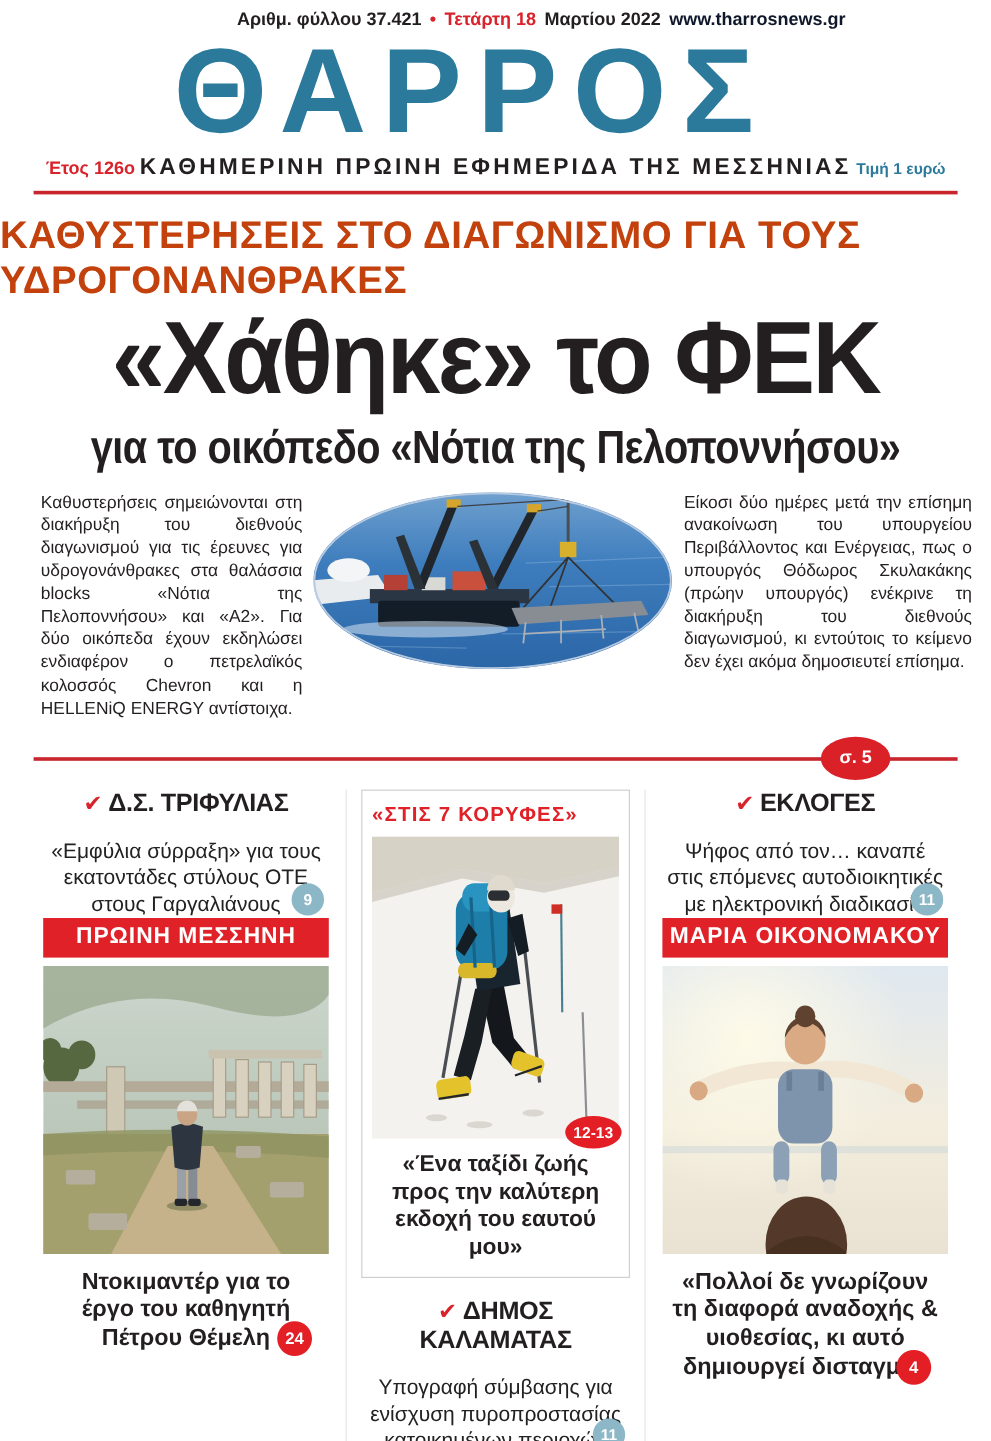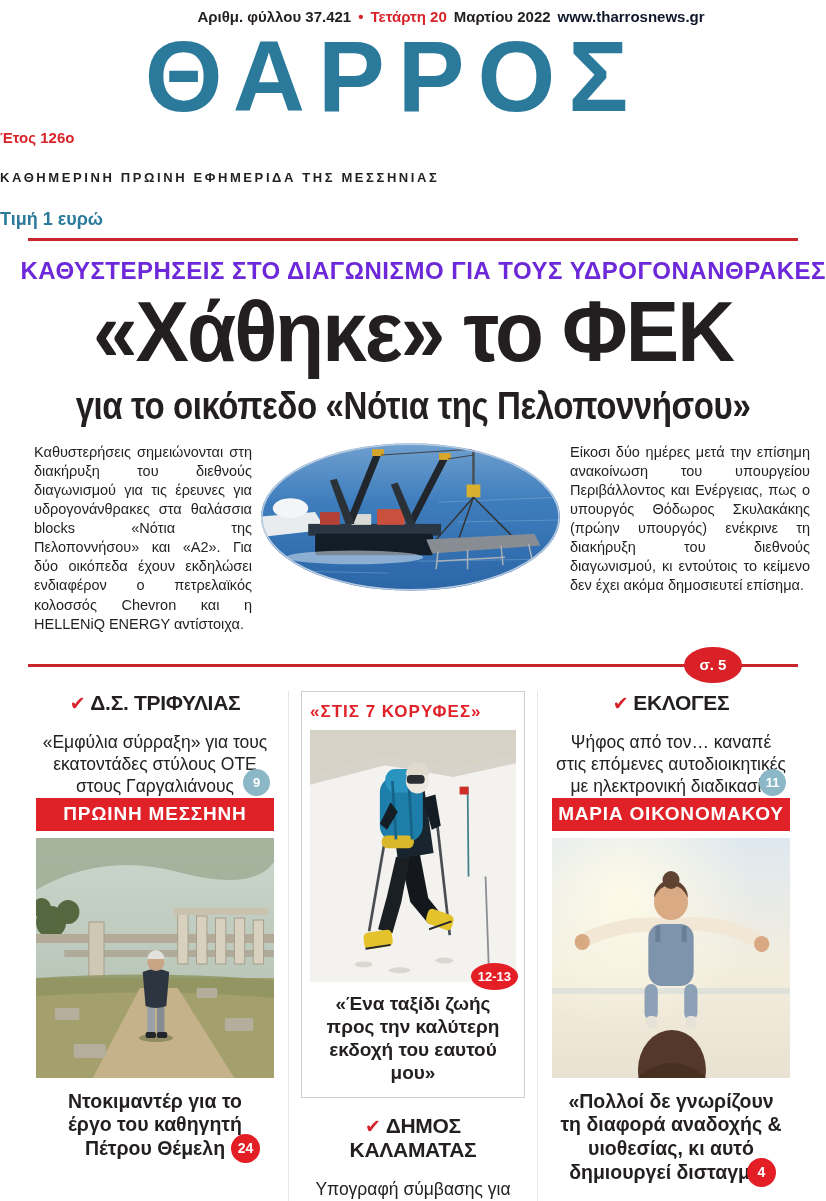--- a/index.html
+++ b/index.html
@@ -17,32 +17,31 @@
     display:flex; justify-content:center; gap:7px; align-items:baseline;
     font-size:15px; font-weight:bold; transform:translateX(38px);
   }
   .issue-line a { text-decoration:none; color:#0f172a; }
   .masthead {
     text-align:center; color:#2b7a9c; font-size:100px; line-height:1.02;
     font-weight:bold; letter-spacing:13px; transform:translateX(-20px);
     white-space:nowrap;
   }
   .subtitle-row {
-    display:flex; justify-content:center; align-items:baseline; gap:24px;
+    display:flex; justify-content:center; align-items:baseline; gap:4px;
     margin-top:2px;
-    flex-direction:column;
   }
   .year { font-size:15px; font-weight:bold; }
-  .subtitle { font-size:13px; font-weight:bold; letter-spacing:2.6px; }
-  .price { font-size:18px; font-weight:bold; }
+  .subtitle { font-size:19px; font-weight:bold; letter-spacing:2.6px; }
+  .price { font-size:13px; font-weight:bold; }
   .rule-red { height:3px; background:#c8262c; margin:8px 28px 0; }
 
   
   .kicker {
-    text-align:right; color:#6d28d9; font-weight:bold; font-size:24px;
+    text-align:left; color:#c2410c; font-weight:bold; font-size:32px;
     letter-spacing:0.5px; margin-top:16px;
   }
   .headline {
     text-align:center; font-weight:bold; font-size:80px; letter-spacing:-2px;
     line-height:1.02; transform:scaleY(1.07); margin-top:6px; white-space:nowrap;
   }
   .subheadline {
     text-align:center; font-weight:bold; font-size:36px; letter-spacing:-0.5px;
     transform:scale(0.92,1.08); margin-top:12px; white-space:nowrap;
   }
@@ -123,21 +122,21 @@
     padding:15px 14px 15px 28px; letter-spacing:-0.2px;
   }
 </style>
 </head>
 <body>
 
 <header>
   <div class="issue-line">
     <span>Αριθμ. φύλλου 37.421</span>
     <span class="red">•</span>
-    <span class="red">Τετάρτη 20</span>
+    <span class="red">Τετάρτη 18</span>
     <span>Μαρτίου 2022</span>
     <a href="#">www.tharrosnews.gr</a>
   </div>
   <h1 class="masthead">ΘΑΡΡΟΣ</h1>
   <div class="subtitle-row">
     <span class="year red">Έτος 126ο</span>
     <span class="subtitle">ΚΑΘΗΜΕΡΙΝΗ ΠΡΩΙΝΗ ΕΦΗΜΕΡΙΔΑ ΤΗΣ ΜΕΣΣΗΝΙΑΣ</span>
     <span class="price teal">Τιμή 1 ευρώ</span>
   </div>
   <div class="rule-red"></div>

